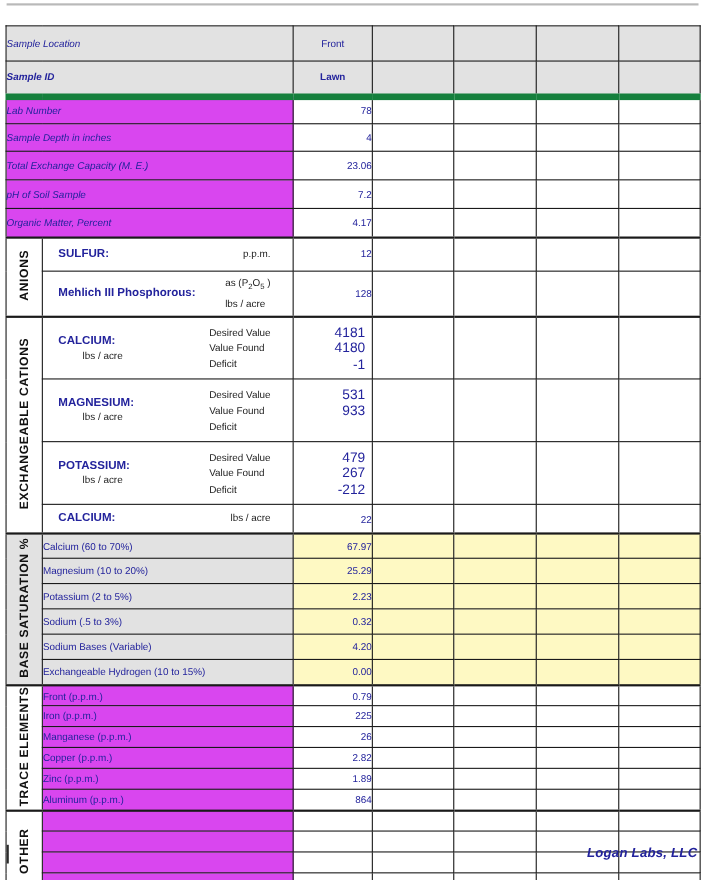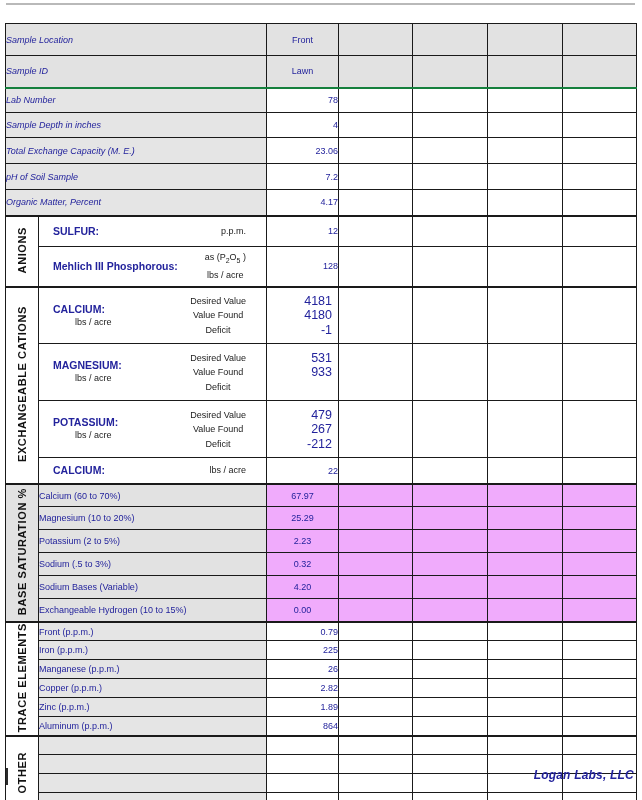--- a/index.html
+++ b/index.html
@@ -75,54 +75,54 @@
     white-space: nowrap;
     display: inline-block;
   }
 
   
   td.rowlabel {
     padding-left: 14px;
     font-style: italic;
     font-size: 9.5px;
     color: #2b2b9e;
-    background: #e5e5e5;
+    background: #d946ef;
   }
   td.rowlabel.head {
     background: #e2e2e2;
   }
 
   
   td.val {
     border-left: 3px double #1a1a1a;
     text-align: right;
     padding-right: 6px;
     font-size: 12.5px;
     color: #111111;
     font-style: normal;
   }
   td.empty {
     background: #ffffff;
   }
-  td.empty.gray { background: #f0abfc; text-align: center; }
+  td.empty.gray { background: #fef9c3; }
 
   td.head-val {
     background: #e2e2e2;
     text-align: center;
     font-size: 12px;
     color: #111111;
     padding-right: 0;
   }
   td.head-blank {
     background: #e2e2e2;
   }
 
   
   tr.sect-top > td { border-top: 2px solid #1a1a1a; }
-  tr.hdr-bot > td  { border-bottom: 2px solid #15803d; }
+  tr.hdr-bot > td  { border-bottom: 6px solid #15803d; font-weight: bold; }
 
   
   td.nutlabel {
     background: #ffffff;
     padding: 0;
   }
   .nutwrap {
     display: flex;
     align-items: center;
     justify-content: space-between;
@@ -145,21 +145,21 @@
     display: block;
     padding-left: 22px;
     line-height: 13px;
     white-space: nowrap;
   }
   .nutsub {
     font-size: 9px;
     color: #222222;
     font-style: normal;
     line-height: 14.5px;
-    text-align: center;
+    text-align: left;
     padding-right: 20px;
     white-space: nowrap;
   }
   .nutsub div { white-space: nowrap; }
 
   
   td.val.stack {
     padding-right: 6px;
     font-size: 12.5px;
     line-height: 14.5px;

